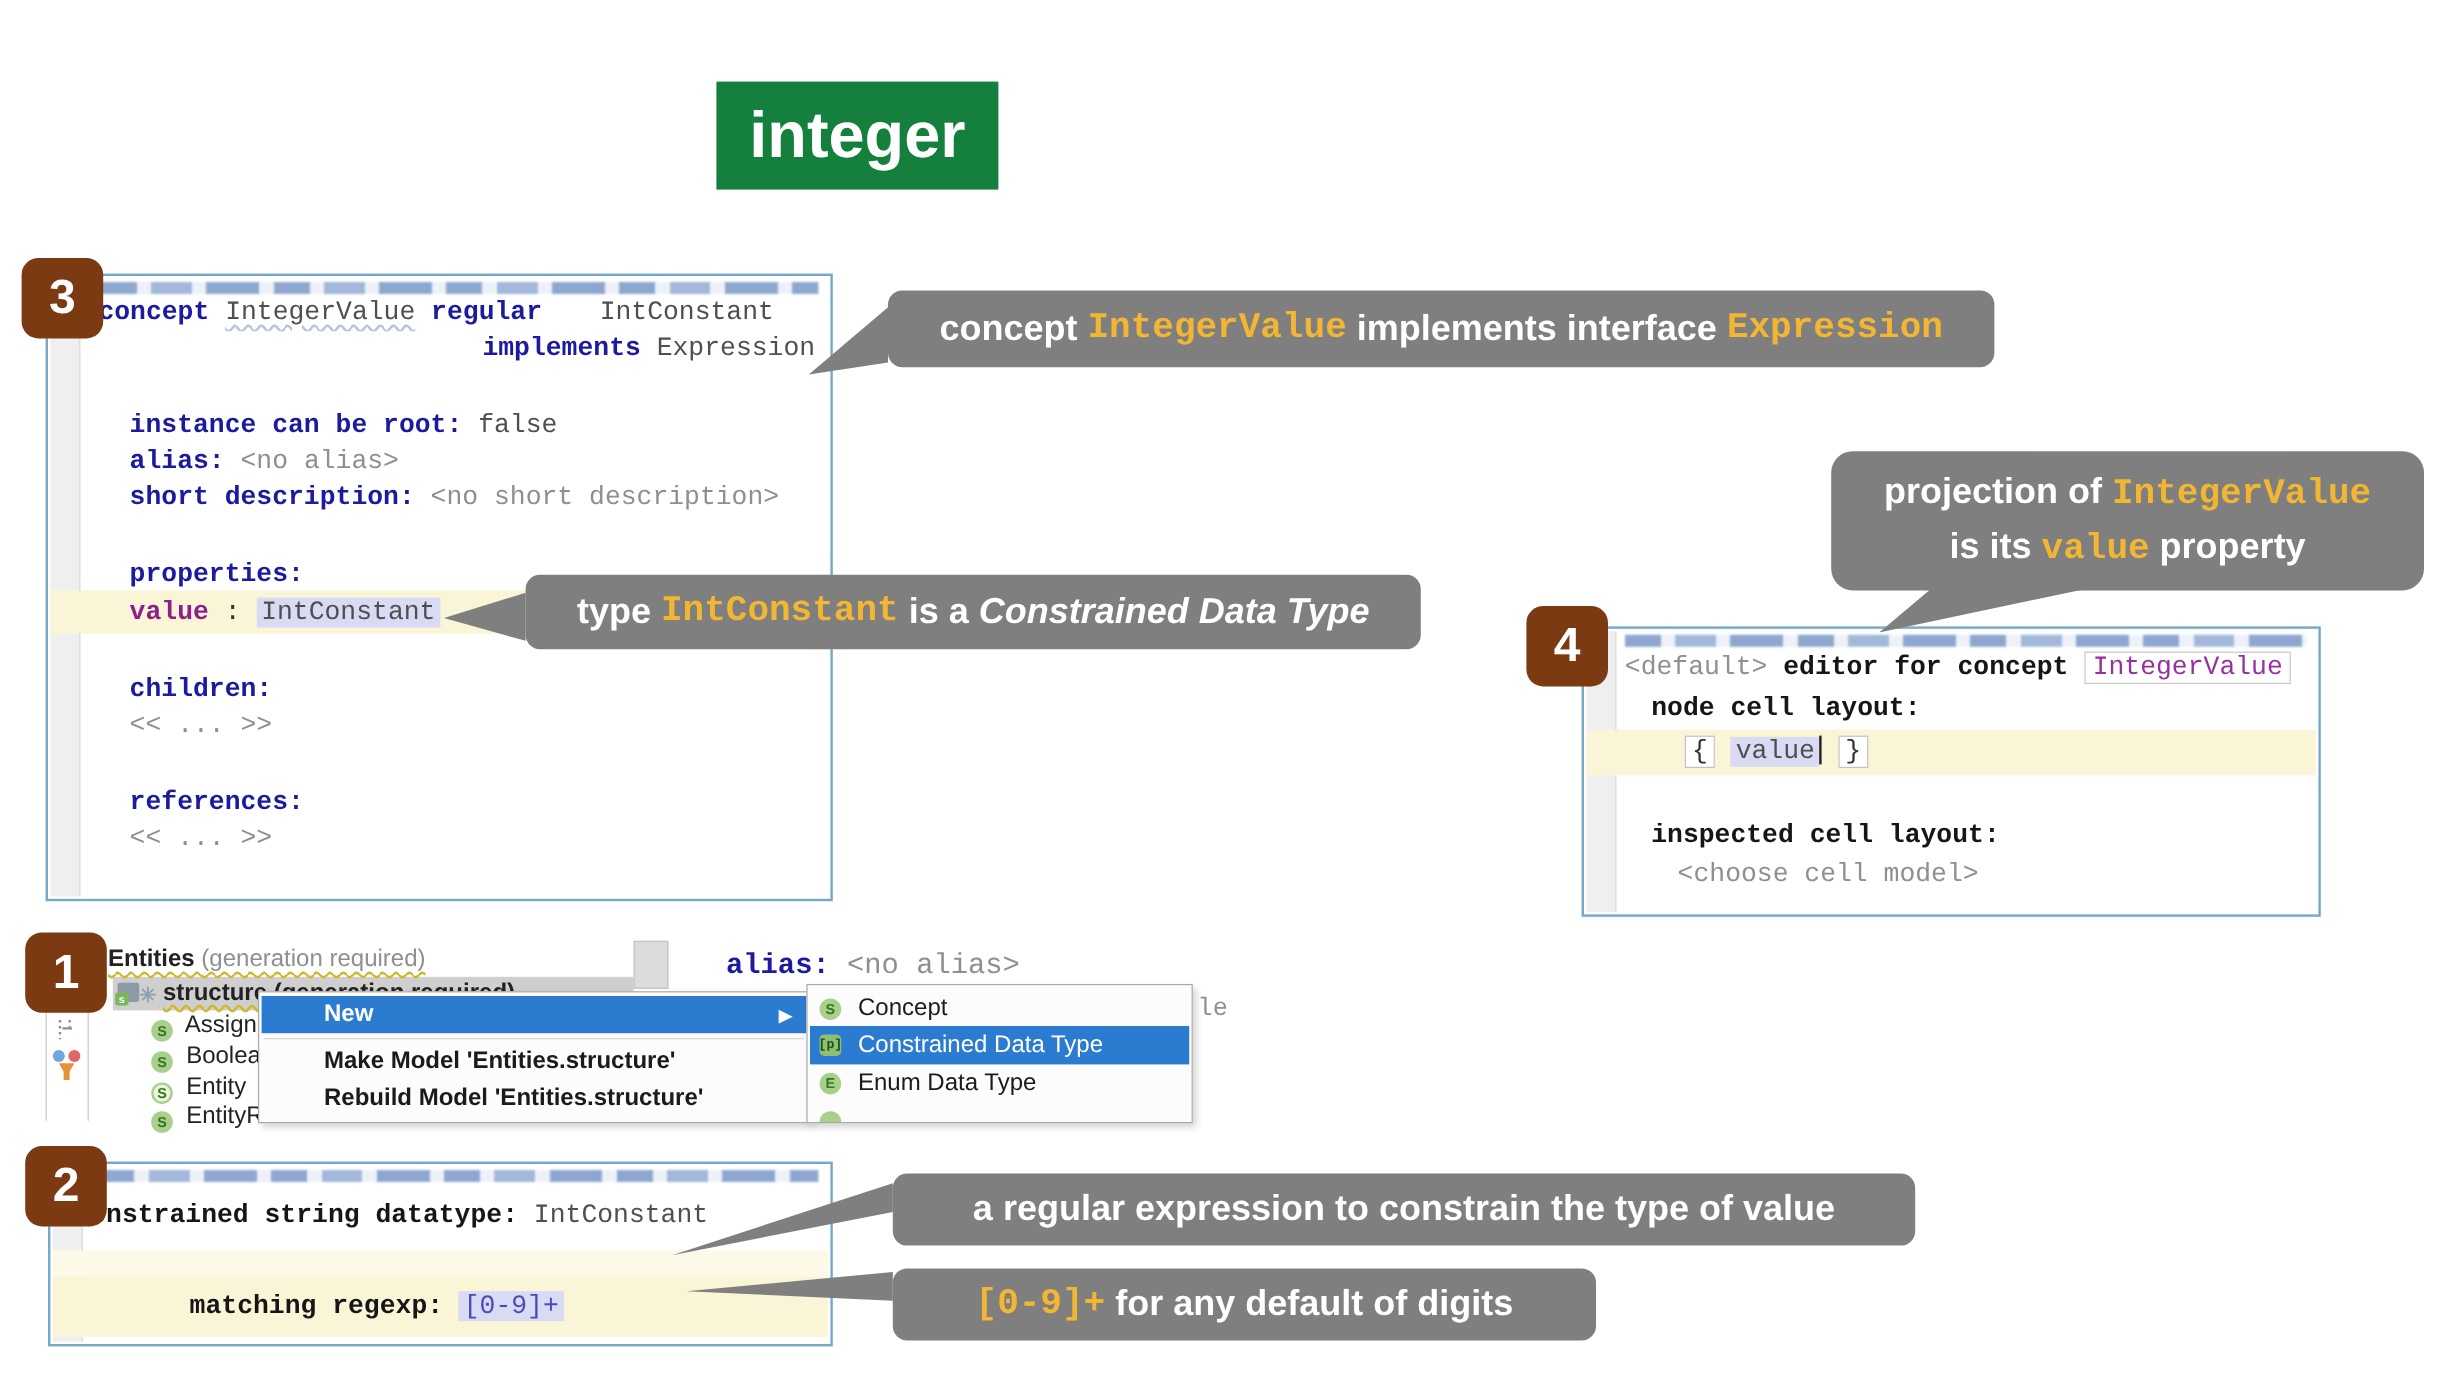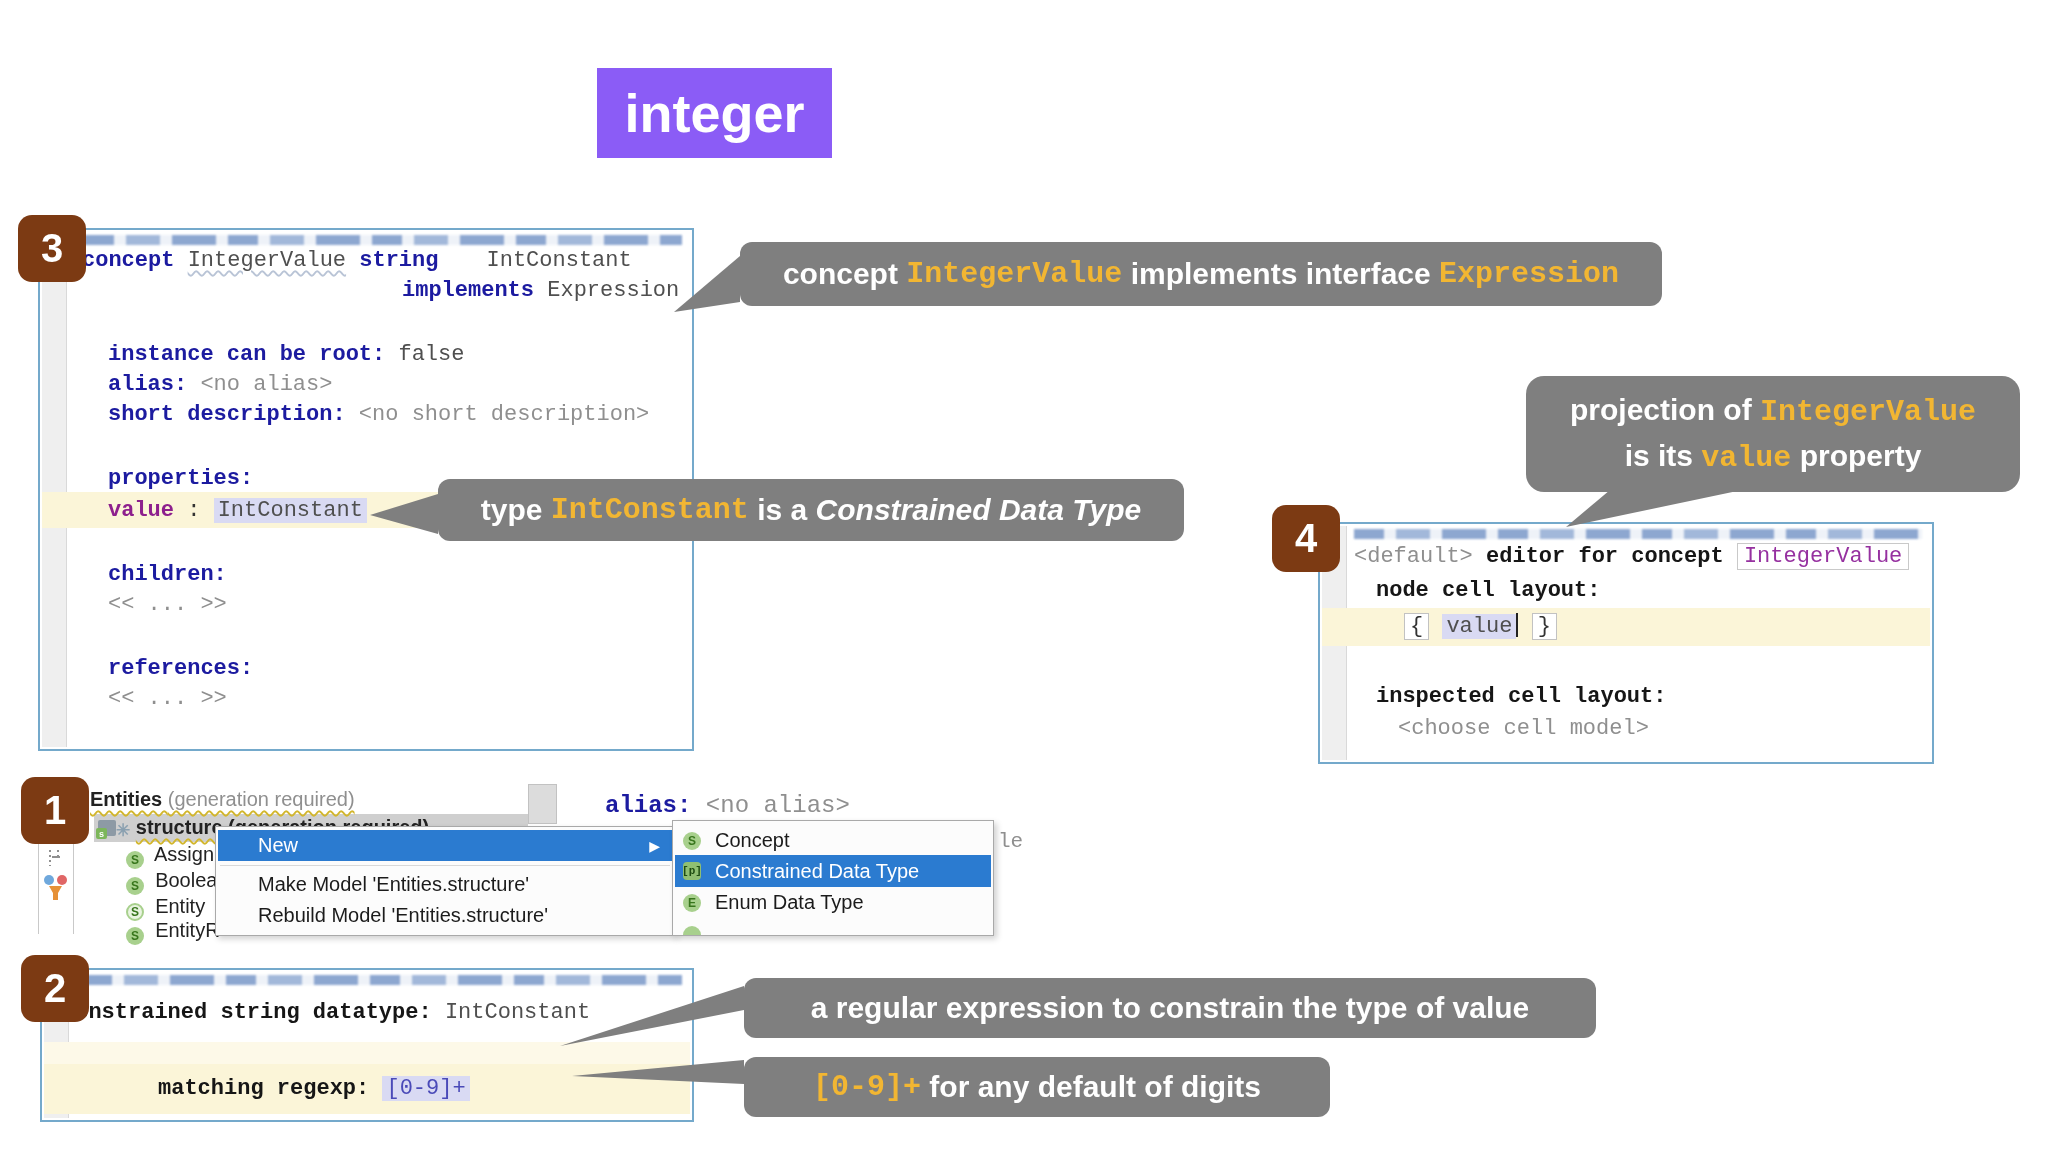--- a/index.html
+++ b/index.html
@@ -3,21 +3,21 @@
 <meta charset="utf-8">
 <style>
   html,body{margin:0;padding:0;background:#ffffff;}
   #canvas{position:relative;width:2048px;height:1152px;background:#ffffff;overflow:hidden;
           font-family:"Liberation Sans",sans-serif;}
 
   
   .title-banner{position:absolute;left:39px;top:45px;width:542px;height:134px;background:#7a2c8f;
     display:flex;align-items:center;justify-content:center;}
   .title-banner span{color:#fff;font-size:86px;font-weight:bold;letter-spacing:-1px;}
-  .tag-banner{position:absolute;left:597px;top:68px;width:235px;height:90px;background:#8b5cf6;
+  .tag-banner{position:absolute;left:597px;top:68px;width:235px;height:90px;background:#15803d;
     display:flex;align-items:center;justify-content:center;}
   .tag-banner span{color:#fff;font-size:54px;font-weight:bold;}
 
   
   .badge{position:absolute;width:68px;height:67px;background:#7c3a13;border-radius:14px;z-index:10;
     display:flex;align-items:center;justify-content:center;color:#fff;font-size:40px;font-weight:bold;}
 
   
   .codebox{position:absolute;background:#fff;border:2px solid #74a9cb;z-index:3;}
   .gutter{position:absolute;left:2px;top:2px;bottom:2px;width:24px;background:#efefef;
@@ -69,21 +69,21 @@
     font-family:"Liberation Mono",monospace;}
   .model-icon{display:inline-block;position:relative;width:18px;height:16px;background:#8d9aa5;
     border-radius:2px;vertical-align:-2px;}
   .model-icon .chip{position:absolute;left:-2px;bottom:-3px;width:11px;height:11px;background:#7cb65a;
     border-radius:2px;color:#fff;font-size:9px;font-weight:bold;display:flex;align-items:center;justify-content:center;}
   .model-star{color:#8aa0b0;font-size:17px;vertical-align:-2px;}
 
   .ctx-menu{position:absolute;left:215px;top:826px;width:458px;height:108px;background:#fcfcfc;
     border:1px solid #a9a9a9;box-shadow:3px 3px 6px rgba(0,0,0,.18);z-index:20;}
   .ctx-row{position:absolute;left:2px;right:2px;height:31px;display:flex;align-items:center;
-    font-size:20px;color:#1b1b1b;padding-left:40px;box-sizing:border-box;}
+    font-size:20px;color:#1b1b1b;padding-left:52px;box-sizing:border-box;font-weight:bold;}
   .ctx-row.hi{background:#2b7bd0;color:#fff;}
   .ctx-arrow{position:absolute;right:12px;font-size:14px;color:#fff;}
   .ctx-sep{position:absolute;left:4px;right:4px;top:38px;border-top:1px solid #d9d9d9;}
   .sub-menu{position:absolute;left:672px;top:820px;width:320px;height:114px;background:#fcfcfc;
     border:1px solid #a9a9a9;box-shadow:3px 3px 6px rgba(0,0,0,.18);z-index:21;overflow:hidden;}
   .sub-row{position:absolute;left:2px;right:2px;height:31px;display:flex;align-items:center;gap:14px;
     font-size:20px;color:#1b1b1b;padding-left:8px;box-sizing:border-box;}
   .sub-row.hi{background:#2b7bd0;color:#fff;}
 
   .alias-line{position:absolute;left:605px;top:792px;font-family:"Liberation Mono",monospace;
@@ -108,21 +108,21 @@
     <polygon points="572,1076 744,1060 744,1084" fill="#7f7f7f"></polygon>
   </svg>
 
   <div class="badge" style="left:18px;top:215px;">
     <span>3</span>
   </div>
   <div class="codebox" style="left:38px;top:228px;width:652px;height:519px;">
     <div class="topblur" style="left:44px;"></div>
     <div class="gutter"></div>
     <div class="hl-row" style="top:262px;height:36px;"></div>
-    <div class="cl under-gutter" style="left:42px;top:16px;"><span class="kw">concept </span><span class="id wavy-gray">IntegerValue</span><span class="kw"> string</span><span class="id" style="margin-left:48px;">IntConstant</span></div>
+    <div class="cl under-gutter" style="left:42px;top:16px;"><span class="kw">concept </span><span class="id wavy-gray">IntegerValue</span><span class="kw"> regular</span><span class="id" style="margin-left:48px;">IntConstant</span></div>
     <div class="cl" style="left:322px;top:46px;margin-left:40px;"><span class="kw">implements </span><span class="id">Expression</span></div>
     <div class="cl" style="left:68px;top:110px;"><span class="kw">instance can be root: </span><span class="id">false</span></div>
     <div class="cl" style="left:68px;top:140px;"><span class="kw">alias: </span><span class="dim">&lt;no alias&gt;</span></div>
     <div class="cl" style="left:68px;top:170px;"><span class="kw">short description: </span><span class="dim">&lt;no short description&gt;</span></div>
     <div class="cl" style="left:68px;top:234px;"><span class="kw">properties:</span></div>
     <div class="cl" style="left:68px;top:266px;"><span class="prop">value</span><span class="sep"> : </span><span class="id typehl">IntConstant</span></div>
     <div class="cl" style="left:68px;top:330px;"><span class="kw">children:</span></div>
     <div class="cl" style="left:68px;top:360px;"><span class="dim">&lt;&lt; ... &gt;&gt;</span></div>
     <div class="cl" style="left:68px;top:424px;"><span class="kw">references:</span></div>
     <div class="cl" style="left:68px;top:454px;"><span class="dim">&lt;&lt; ... &gt;&gt;</span></div>

